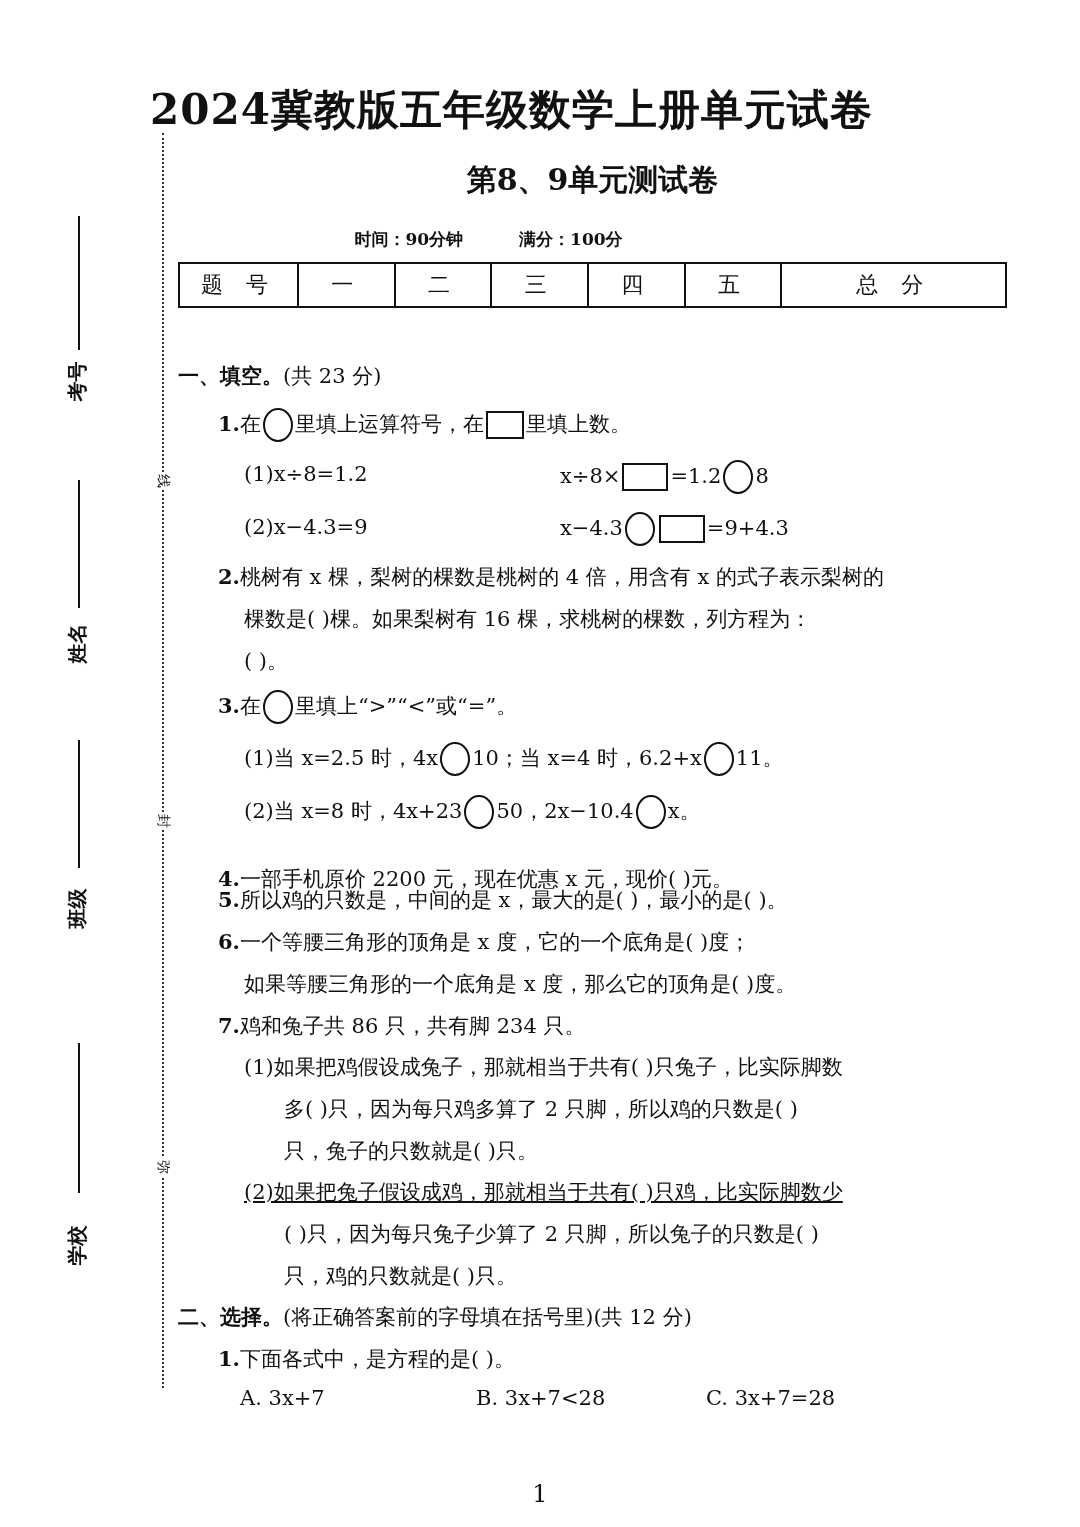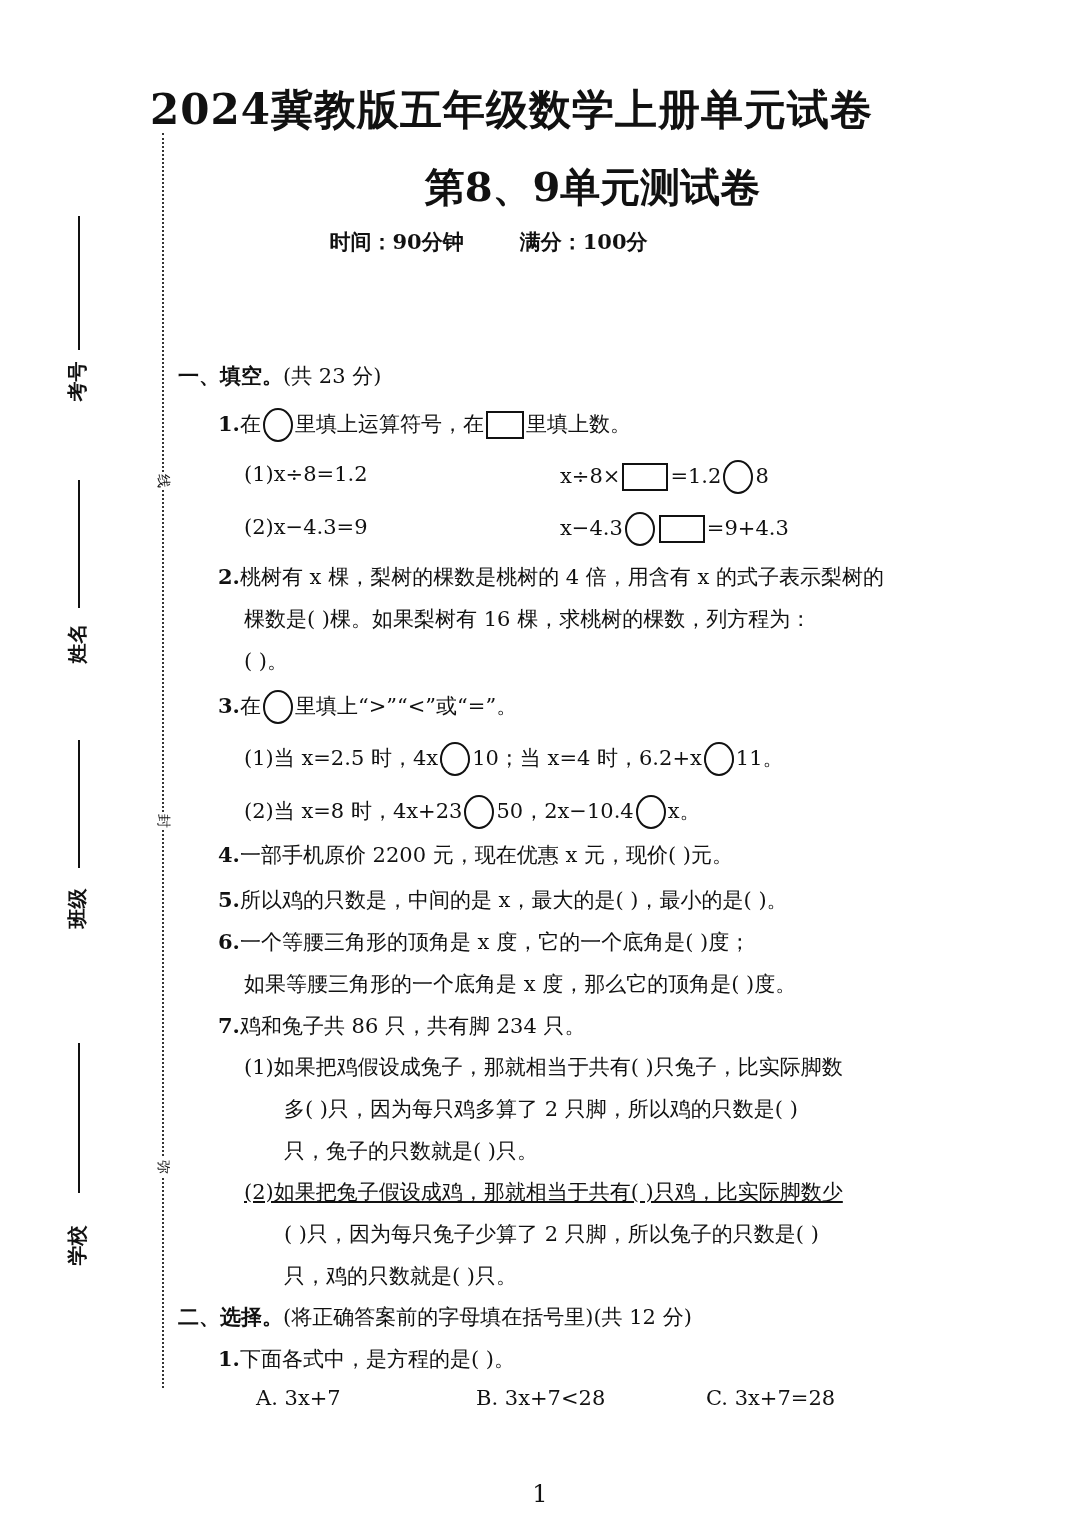--- a/index.html
+++ b/index.html
@@ -2,23 +2,23 @@
 <html><head>
 <meta charset="utf-8">
 <style>
   html, body { margin:0; padding:0; background:#ffffff; }
   body { width:1080px; height:1527px; position:relative; overflow:hidden; color:#111;
          font-family:"DejaVu Serif", "Liberation Serif", serif; }
   .abs { position:absolute; }
   .title { left:0; width:930px; top:82px; text-align:center; padding-left:93px; box-sizing:border-box;
            font-size:42px; font-weight:bold; letter-spacing:1px; font-family:"DejaVu Serif", serif; }
   .subtitle { left:0; width:1080px; top:160px; text-align:center; padding-left:105px; box-sizing:border-box;
-           font-size:40px; font-weight:bold; font-family:"DejaVu Serif", serif; }
+           font-size:30px; font-weight:bold; font-family:"DejaVu Serif", serif; }
   .meta { left:0; width:872px; top:228px; text-align:center; padding-left:105px; box-sizing:border-box;
-           font-size:21px; font-weight:bold; }
+           font-size:17px; font-weight:bold; }
   .meta span + span { margin-left:56px; }
   table.score { position:absolute; left:178px; top:262px; width:829px; border-collapse:collapse; }
   table.score td { border:2px solid #111; height:40px; text-align:center; font-size:22px;
                    font-family:"DejaVu Sans", sans-serif; letter-spacing:8px; }
   table.score td.first { width:115px; }
   
   .dotline { position:absolute; left:162px; width:0; border-left:2px dotted #333; }
   .bind-char { position:absolute; left:154px; font-size:14px; width:18px; text-align:center;
                font-family:"DejaVu Sans", sans-serif; background:#fff; transform:rotate(90deg); }
   .side-line { position:absolute; left:78px; width:2px; background:#111; }
@@ -52,20 +52,29 @@
 <div class="side-label" style="top:1232px;">学校</div>
 
 <div class="abs title">2024冀教版五年级数学上册单元试卷</div>
 <div class="abs subtitle">第8、9单元测试卷</div>
 <div class="abs meta">
   <span>时间：90分钟</span><span>满分：100分</span>
 </div>
 
 <table class="score">
   <tbody>
+      <tr>
+    <td class="first">题 号</td>
+    <td>一</td>
+    <td>二</td>
+    <td>三</td>
+    <td>四</td>
+    <td>五</td>
+    <td>总 分</td>
+  </tr>
 </tbody>
   </table>
 
 <div class="line" style="left:178px;top:362px;">
   <span class="sec">一、填空。</span><span>(共 23 分)</span>
 </div>
 
 <div class="line" style="left:218px;top:408px;">
   <span class="qn">1.</span><span>在</span><span class="circ"></span><span>里填上运算符号，在</span><span class="box"></span><span>里填上数。</span>
 </div>
@@ -87,21 +96,21 @@
 <div class="line" style="left:218px;top:690px;">
   <span class="qn">3.</span><span>在</span><span class="circ"></span><span>里填上“&gt;”“&lt;”或“=”。</span>
 </div>
 <div class="line" style="left:244px;top:742px;">
   <span>(1)当 x=2.5 时，4x</span><span class="circ"></span><span>10；当 x=4 时，6.2+x</span><span class="circ"></span><span>11。</span>
 </div>
 <div class="line" style="left:244px;top:795px;">
   <span>(2)当 x=8 时，4x+23</span><span class="circ"></span><span>50，2x−10.4</span><span class="circ"></span><span>x。</span>
 </div>
 
-<div class="line" style="left:218px;top:841px;text-align:right;">
+<div class="line" style="left:218px;top:865px;text-align:right;">
   <span class="qn">4.</span><span>一部手机原价 2200 元，现在优惠 x 元，现价(              )元。</span>
 </div>
 <div class="line" style="left:218px;top:886px;">
   <span class="qn">5.</span><span>所以鸡的只数是，中间的是 x，最大的是(           )，最小的是(          )。</span>
 </div>
 <div class="line" style="left:218px;top:928px;">
   <span class="qn">6.</span><span>一个等腰三角形的顶角是 x 度，它的一个底角是(                      )度；</span>
 </div>
 <div class="line" style="left:244px;top:970px;">如果等腰三角形的一个底角是 x 度，那么它的顶角是(            )度。</div>
 <div class="line" style="left:218px;top:1012px;">
@@ -113,17 +122,17 @@
 <div class="line" style="left:244px;top:1178px;text-decoration:underline;">(2)如果把兔子假设成鸡，那就相当于共有(        )只鸡，比实际脚数少</div>
 <div class="line" style="left:284px;top:1220px;">(        )只，因为每只兔子少算了 2 只脚，所以兔子的只数是(        )</div>
 <div class="line" style="left:284px;top:1262px;">只，鸡的只数就是(        )只。</div>
 
 <div class="line" style="left:178px;top:1303px;">
   <span class="sec">二、选择。</span><span>(将正确答案前的字母填在括号里)(共 12 分)</span>
 </div>
 <div class="line" style="left:218px;top:1345px;">
   <span class="qn">1.</span><span>下面各式中，是方程的是(        )。</span>
 </div>
-<div class="line" style="left:256px;top:1386px;">A. 3x+7</div>
+<div class="line" style="left:240px;top:1386px;">A. 3x+7</div>
 <div class="line" style="left:476px;top:1386px;">B. 3x+7&lt;28</div>
 <div class="line" style="left:706px;top:1386px;">C. 3x+7=28</div>
 
 <div class="page-num">1</div>
 
 </body></html>

